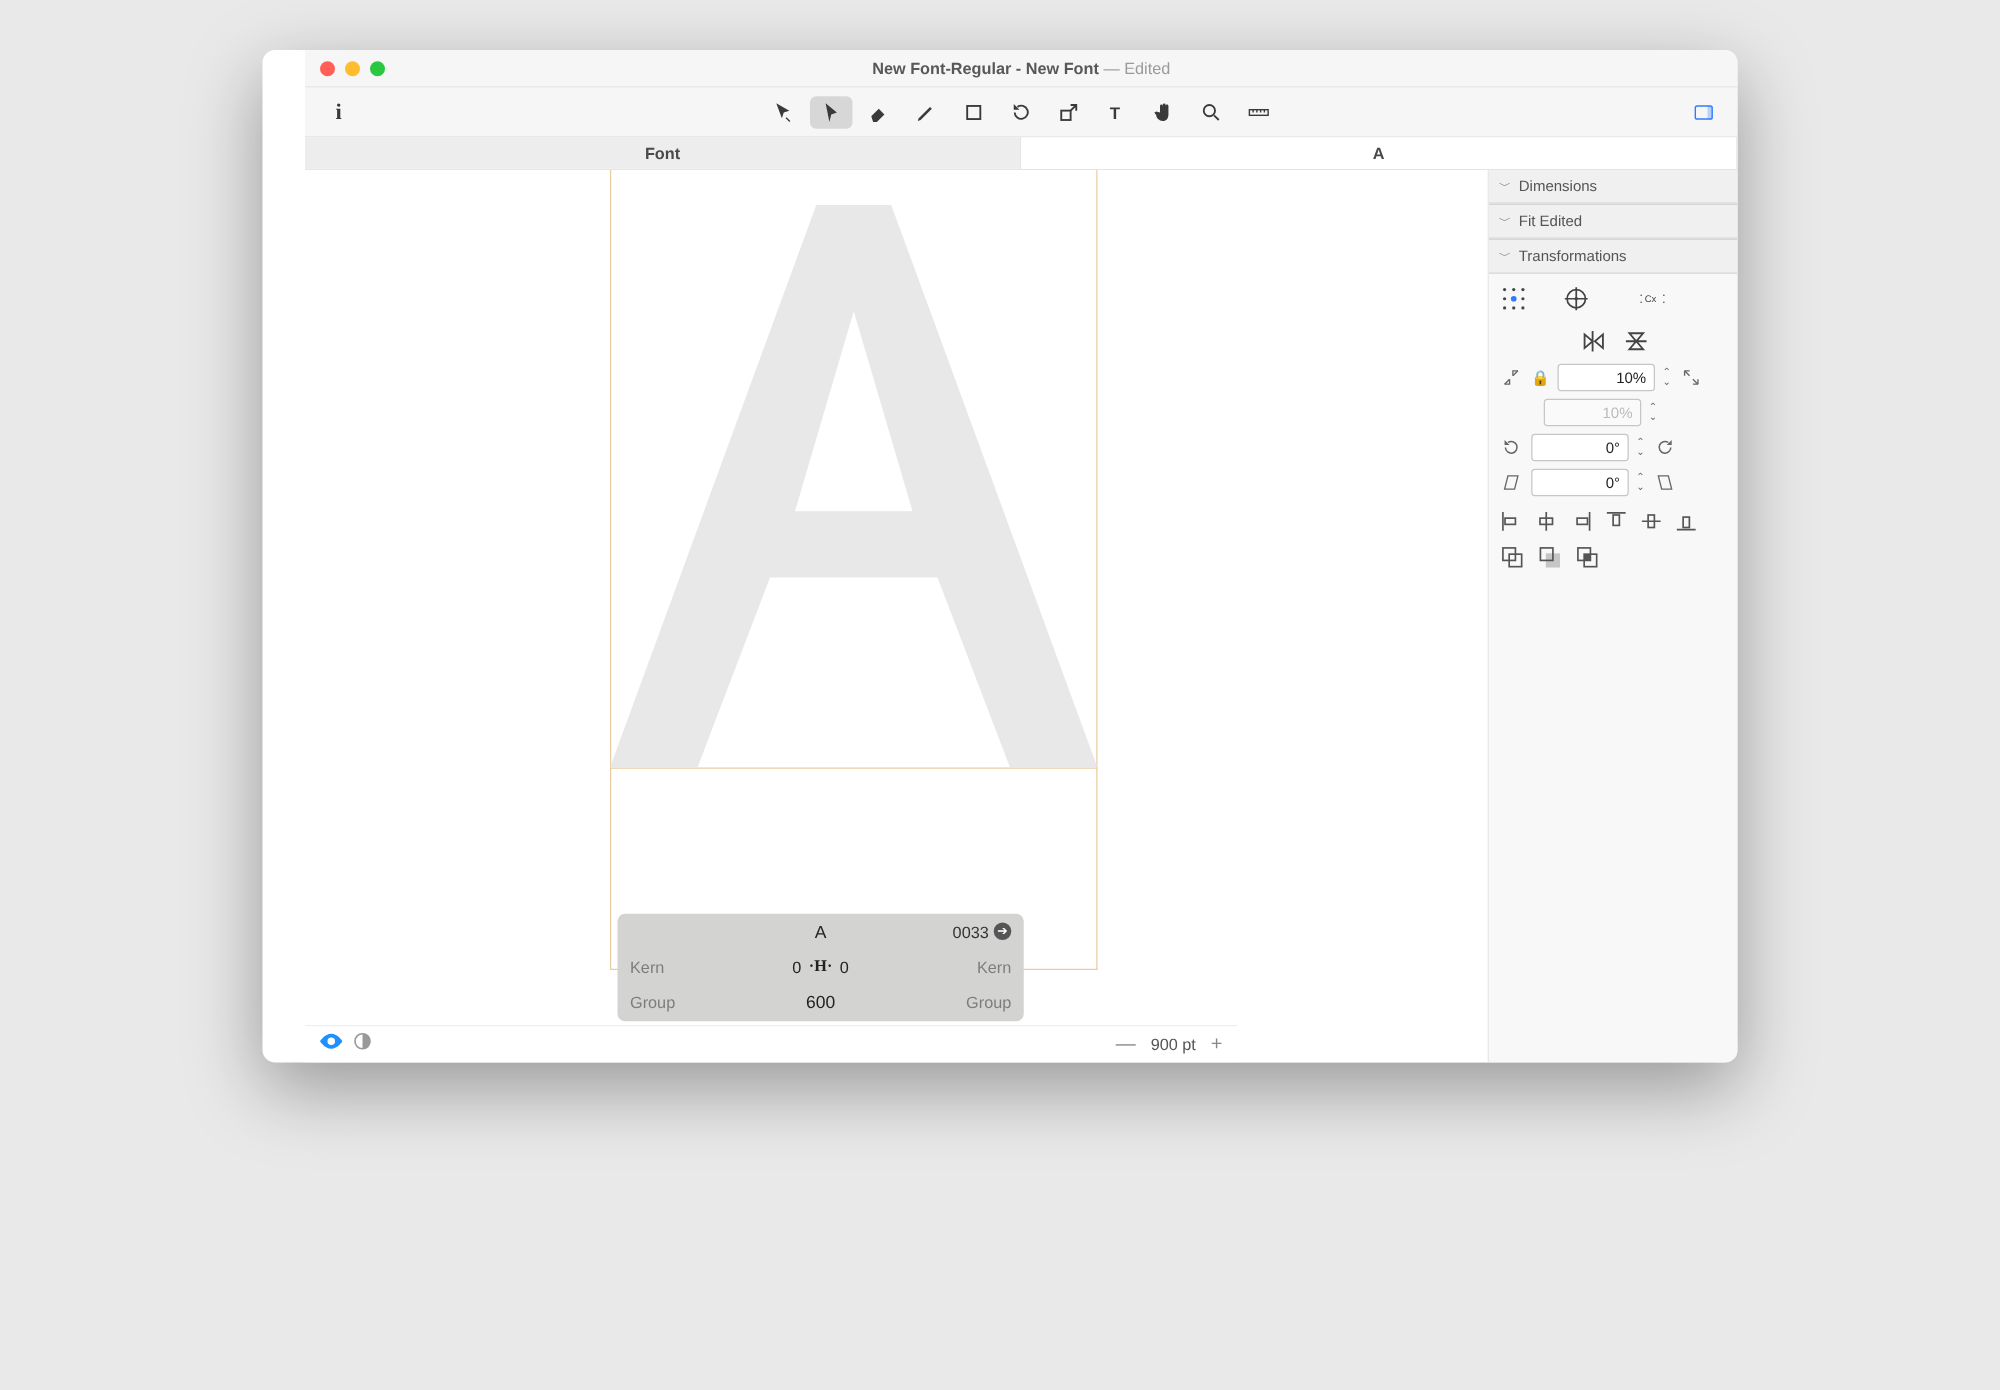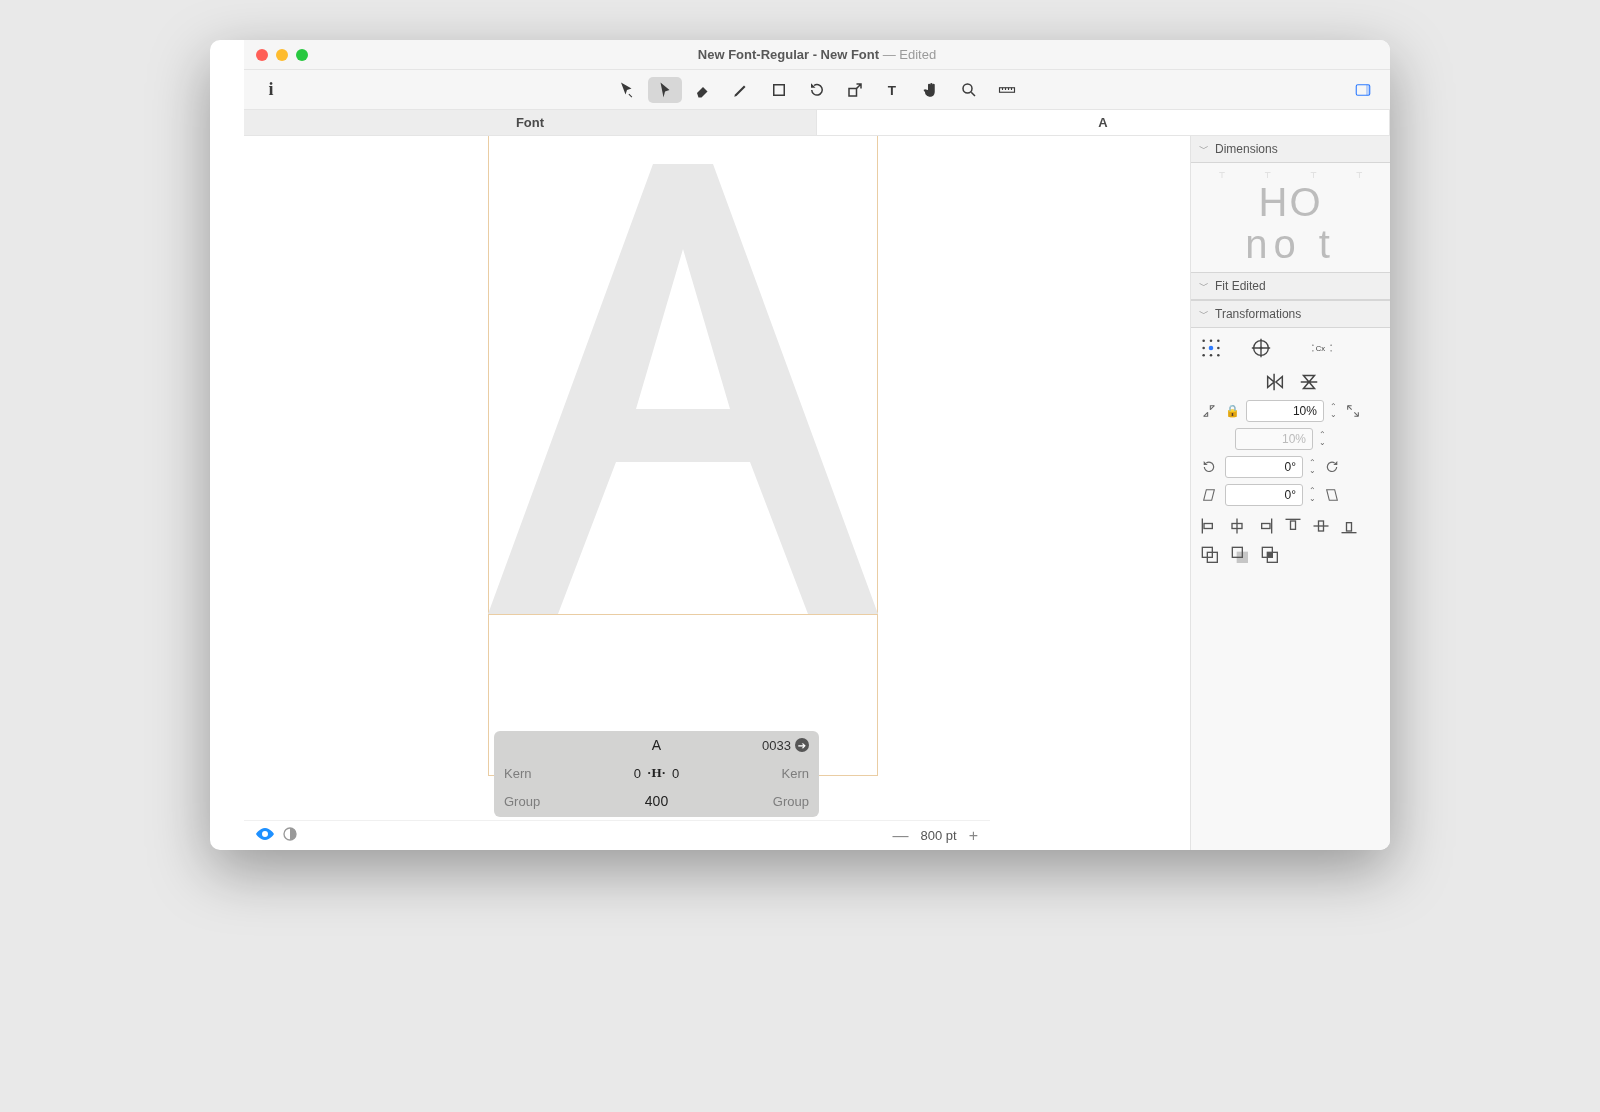--- a/index.html
+++ b/index.html
@@ -292,63 +292,51 @@
 
           <div class="ib-left">Kern</div>
           <div class="ib-center">
             <span>0</span>
             <span class="ib-H">·H·</span>
             <span>0</span>
           </div>
           <div class="ib-right">Kern</div>
 
           <div class="ib-left">Group</div>
-          <div class="ib-width">400</div>
+          <div class="ib-width">600</div>
           <div class="ib-right">Group</div>
         </div>
 
         <div class="bottombar">
           <div class="bb-left">
             <span class="eye">
               <svg width="18" height="14" viewBox="0 0 24 16">
                   <path fill="currentColor" d="M12 0C5 0 0 8 0 8s5 8 12 8 12-8 12-8S19 0 12 0zm0 12a4 4 0 1 1 0-8 4 4 0 0 1 0 8z"></path>
                 </svg>
             </span>
             <span style="color:#999">
               <svg width="16" height="16" viewBox="0 0 24 24">
                   <circle cx="12" cy="12" r="9" fill="none" stroke="currentColor" stroke-width="2"></circle>
                   <path fill="currentColor" d="M12 3a9 9 0 0 1 0 18z"></path>
                 </svg>
             </span>
           </div>
           <div class="bb-right">
             <span class="zbtn">—</span>
-            <span>800 pt</span>
+            <span>900 pt</span>
             <span class="zbtn">+</span>
           </div>
         </div>
       </div>
 
       <div class="sidebar">
 
         <div class="sec-head">
           <span class="chev">﹀</span>
           <span>Dimensions</span>
-        </div>
-        <div class="sec-body">
-          <div class="dim-art">
-            <div class="dim-tick">
-                <span>⊤</span>
-                <span>⊤</span>
-                <span>⊤</span>
-                <span>⊤</span>
-              </div>
-            <div class="dim-line1">HO</div>
-            <div class="dim-line2">no  t</div>
-          </div>
         </div>
 
         <div class="sec-head">
           <span class="chev">﹀</span>
           <span>Fit Edited</span>
         </div>
 
         <div class="sec-head">
           <span class="chev">﹀</span>
           <span>Transformations</span>

